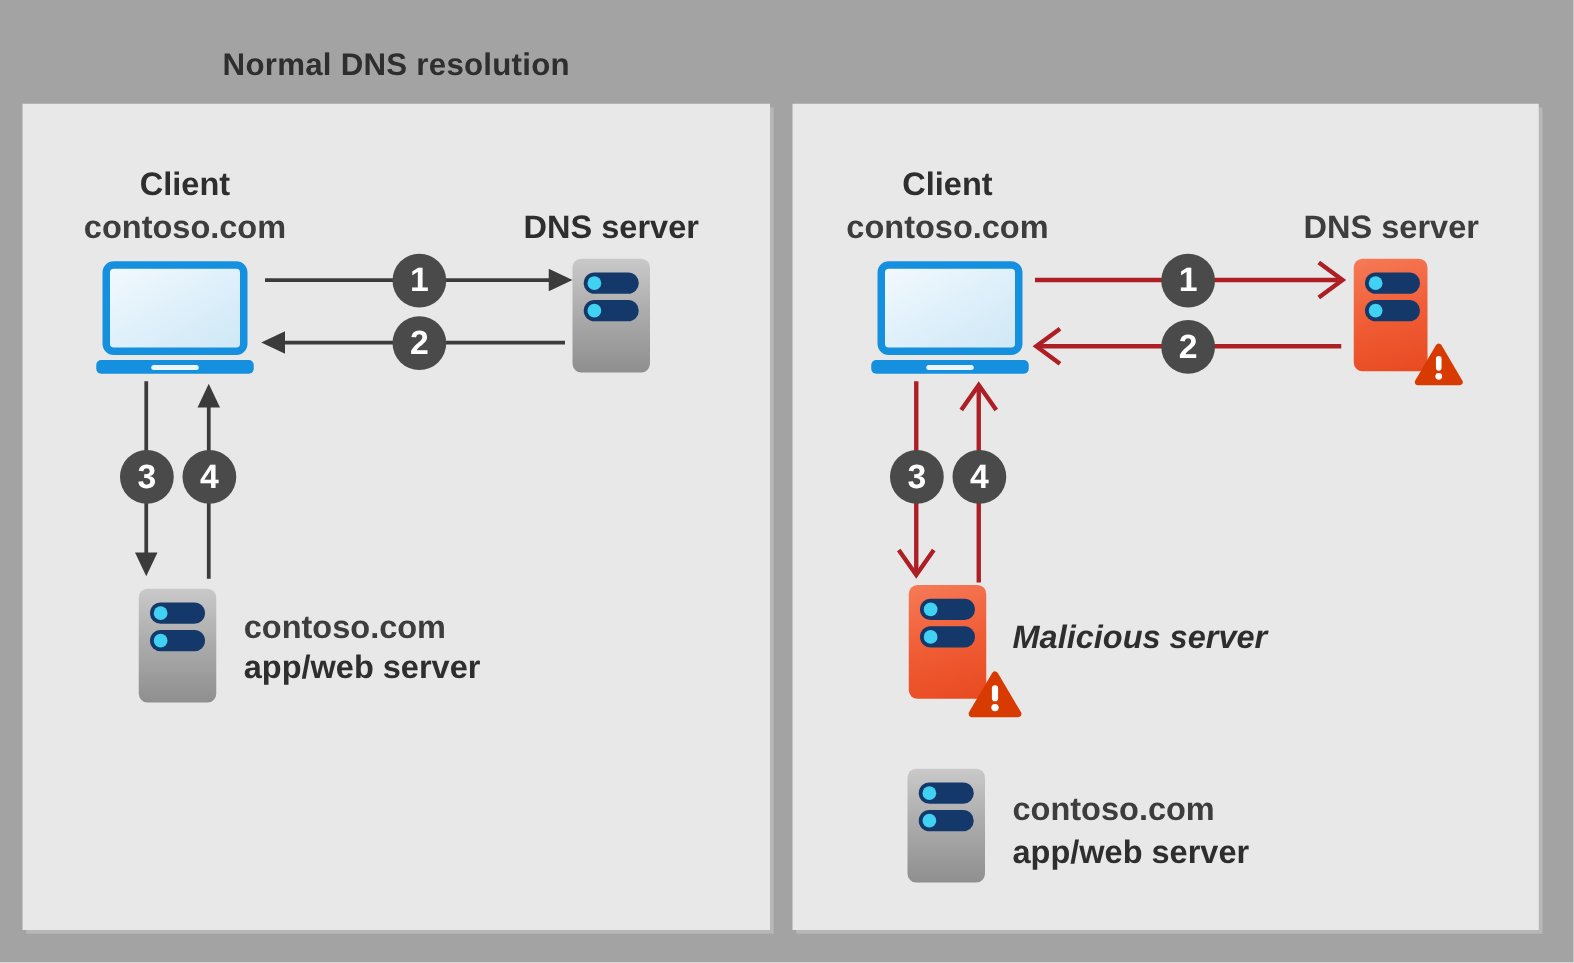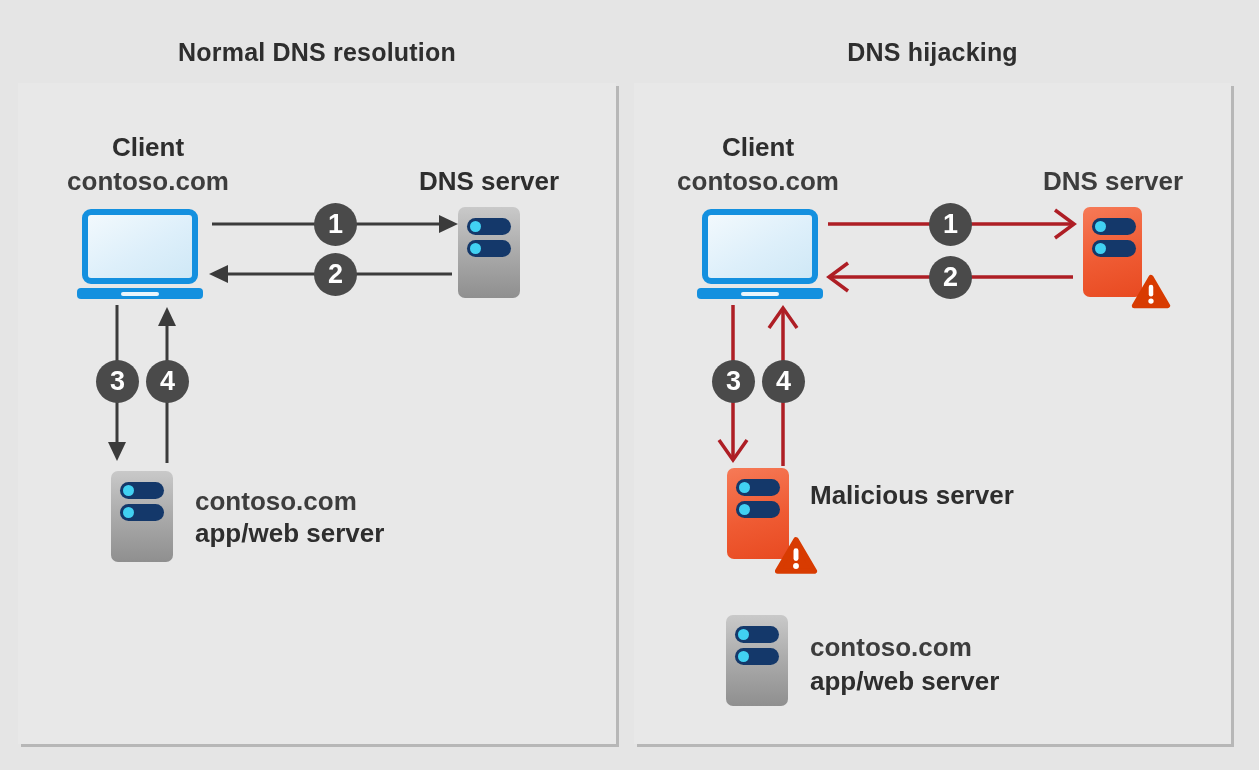--- a/index.html
+++ b/index.html
@@ -1,17 +1,17 @@
 <!DOCTYPE html>
 <html><head>
 <meta charset="utf-8">
 <style>
   html,body{margin:0;padding:0;background:#fff;}
   body{font-family:"Liberation Sans",sans-serif;color:#2e2e2e;}
-  .canvas{position:relative;width:1259px;height:770px;background:#e5e5e5;overflow:hidden;}
+  .canvas{position:relative;width:1259px;height:770px;background:#a3a3a3;overflow:hidden;}
   .panel{position:absolute;top:83px;height:661px;background:#e8e8e8;box-shadow:3px 3px 0 #b7b7b7;}
   .panel-left{left:18px;width:598px;}
   .panel-right{left:634px;width:597px;}
   .panel-title{position:absolute;top:38px;text-align:center;font-size:25px;font-weight:bold;color:#2e2e2e;letter-spacing:0.2px;}
   .lbl{position:absolute;white-space:nowrap;}
   .lbl-center{text-align:center;}
   .bold{font-weight:bold;color:#2e2e2e;}
   .reg{font-weight:bold;color:#3d3d3d;}
   .fs26{font-size:26px;line-height:32px;}
 
@@ -34,21 +34,20 @@
   .step{position:absolute;width:43px;height:43px;border-radius:50%;background:#4a4a4a;color:#fff;font-size:27px;font-weight:bold;display:flex;align-items:center;justify-content:center;}
 
   .arrows{position:absolute;left:0;top:0;pointer-events:none;}
 </style>
 </head>
 <body>
 
 <div class="canvas">
 
   <div class="panel-title" style="left:18px;width:598px;">Normal DNS resolution</div>
-  <div class="panel-title" style="left:634px;width:597px;">DNS hijacking</div>
 
   <div class="panel panel-left">
 
     <div class="lbl lbl-center fs26 bold" style="left:40px;top:48px;width:180px;">Client</div>
     <div class="lbl lbl-center fs26 reg" style="left:40px;top:82px;width:180px;">contoso.com</div>
 
     <div class="lbl lbl-center fs26 bold" style="left:381px;top:82px;width:180px;">DNS server</div>
 
     <div class="laptop" style="left:64px;top:126px;width:116px;height:90px;">
       <div class="laptop-screen"></div>
@@ -148,21 +147,21 @@
         </div>
       <div class="srv-bar b2">
           <span class="srv-dot"></span>
         </div>
     </div>
     <svg class="warn" style="left:140px;top:452px;" width="44" height="41" viewBox="0 0 48 44">
       <path d="M24 5 L44 39 L4 39 Z" fill="#d83b01" stroke="#d83b01" stroke-width="6" stroke-linejoin="round"></path>
       <rect x="21.3" y="14" width="5.4" height="14" rx="2.7" fill="#fff"></rect>
       <circle cx="24" cy="33.5" r="3.2" fill="#fff"></circle>
     </svg>
-    <div class="lbl fs26 bold" style="left:176px;top:396px;">Malicious server</div>
+    <div class="lbl fs26 bold" style="left:176px;top:410px;font-style:italic;">Malicious server</div>
 
     <div class="server" style="left:92px;top:532px;">
       <div class="srv-bar b1">
           <span class="srv-dot"></span>
         </div>
       <div class="srv-bar b2">
           <span class="srv-dot"></span>
         </div>
     </div>
     <div class="lbl fs26 reg" style="left:176px;top:548px;">contoso.com</div>

